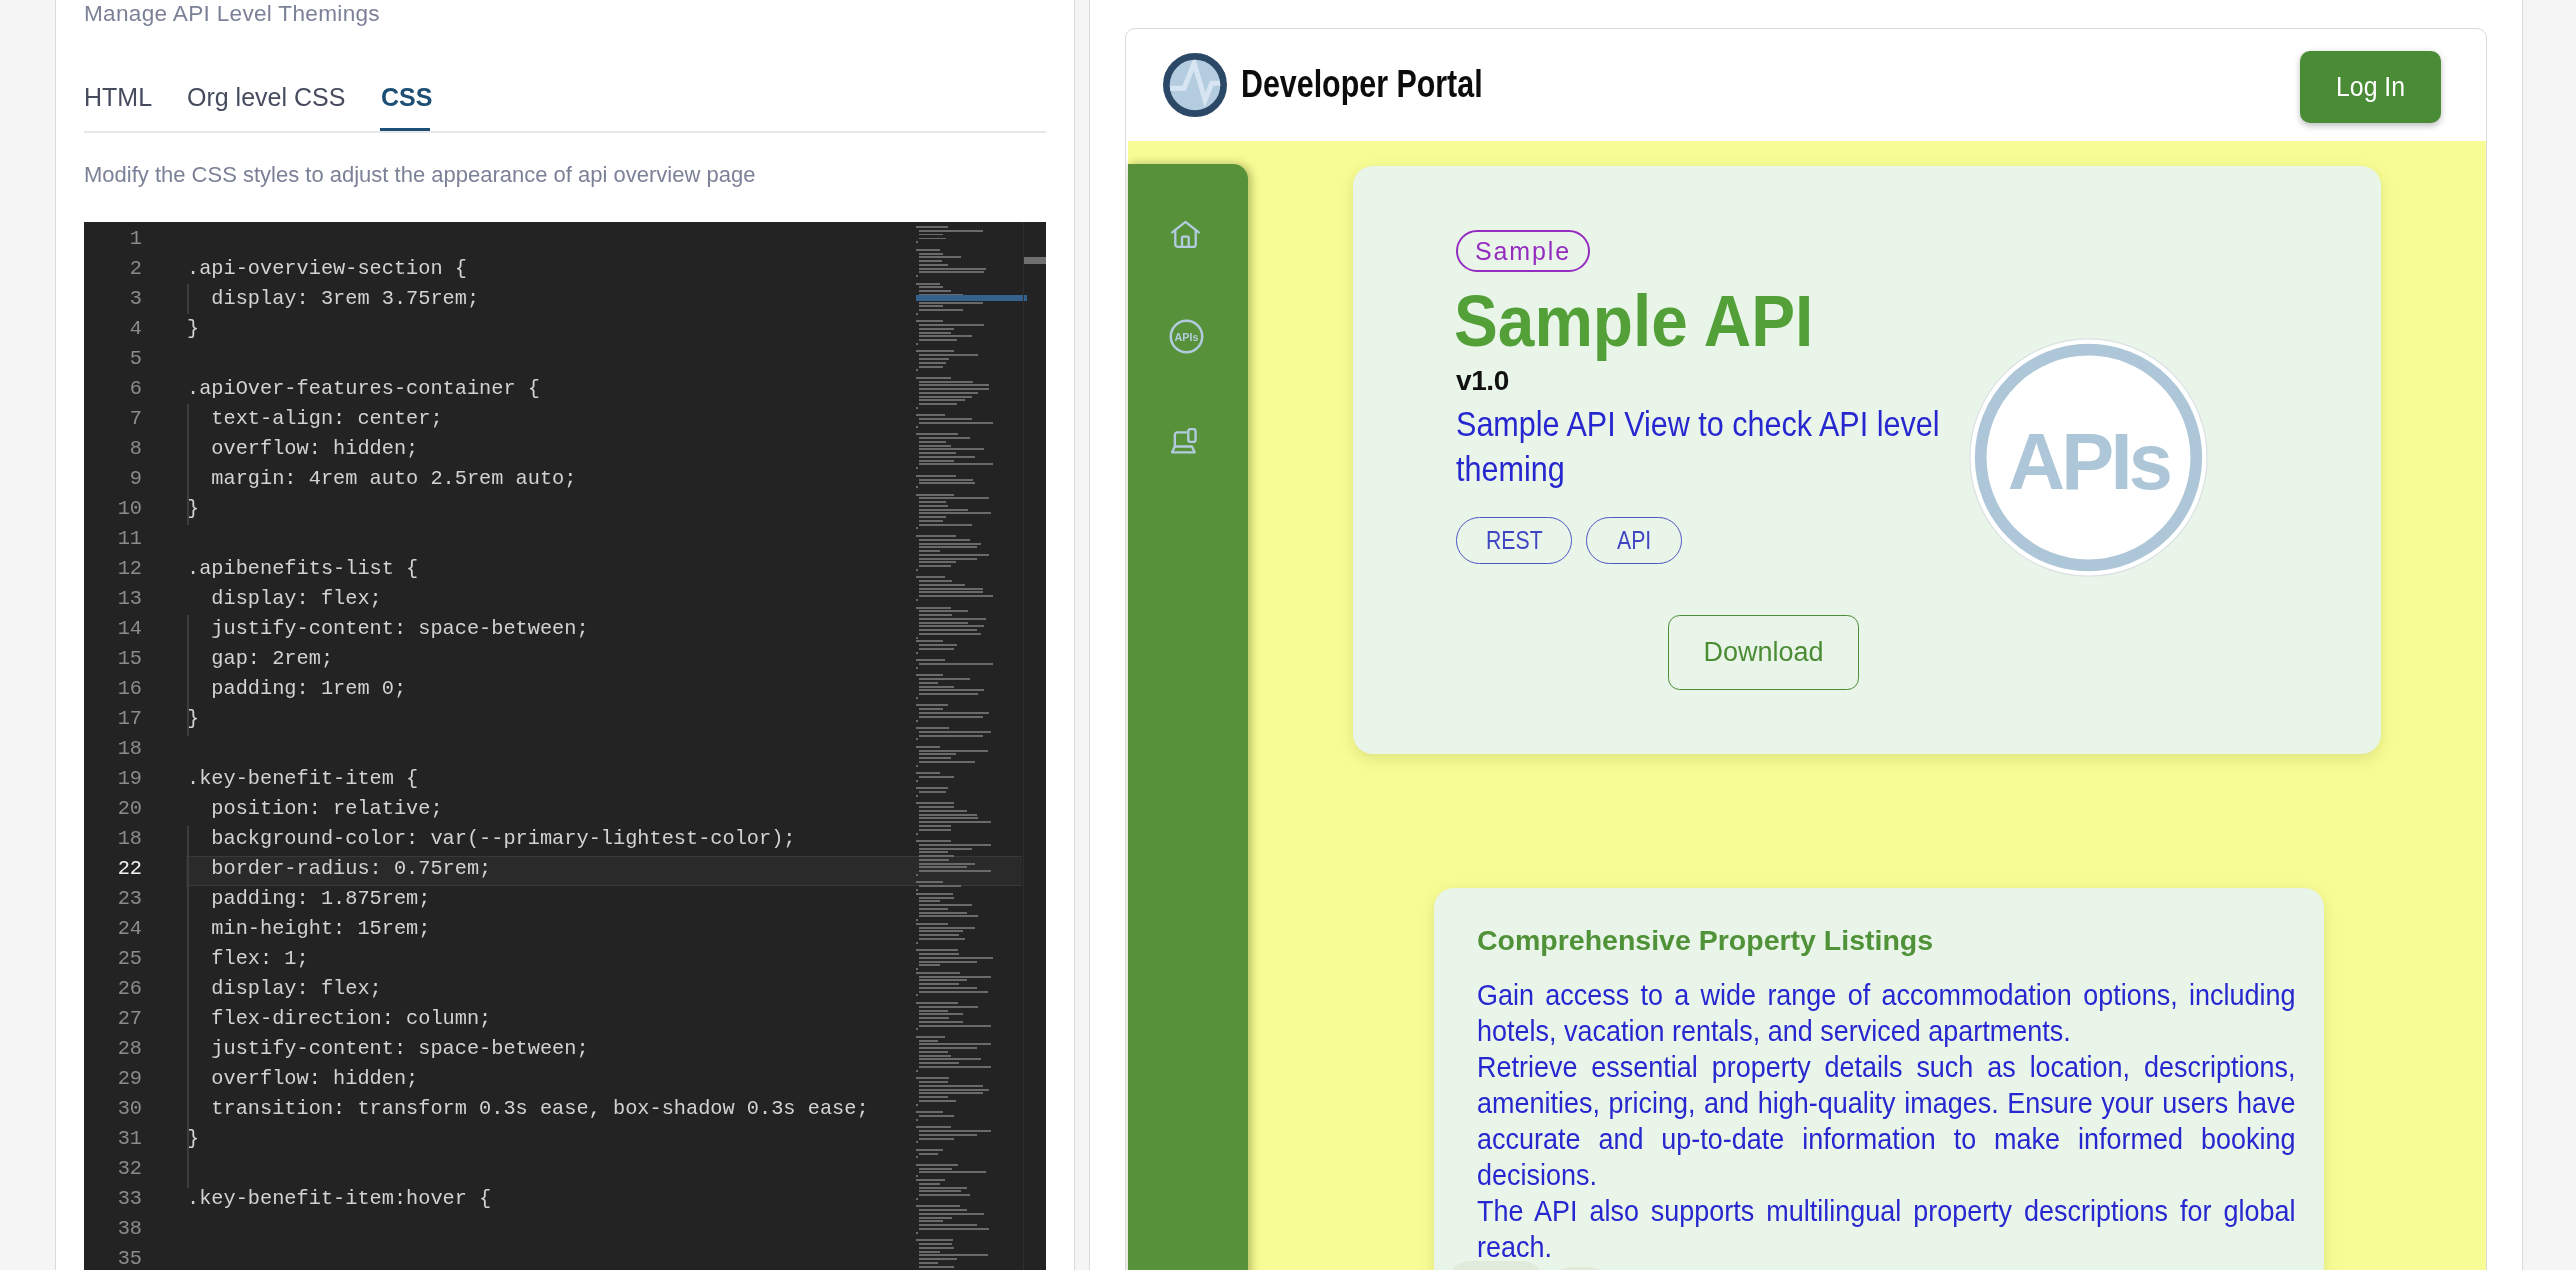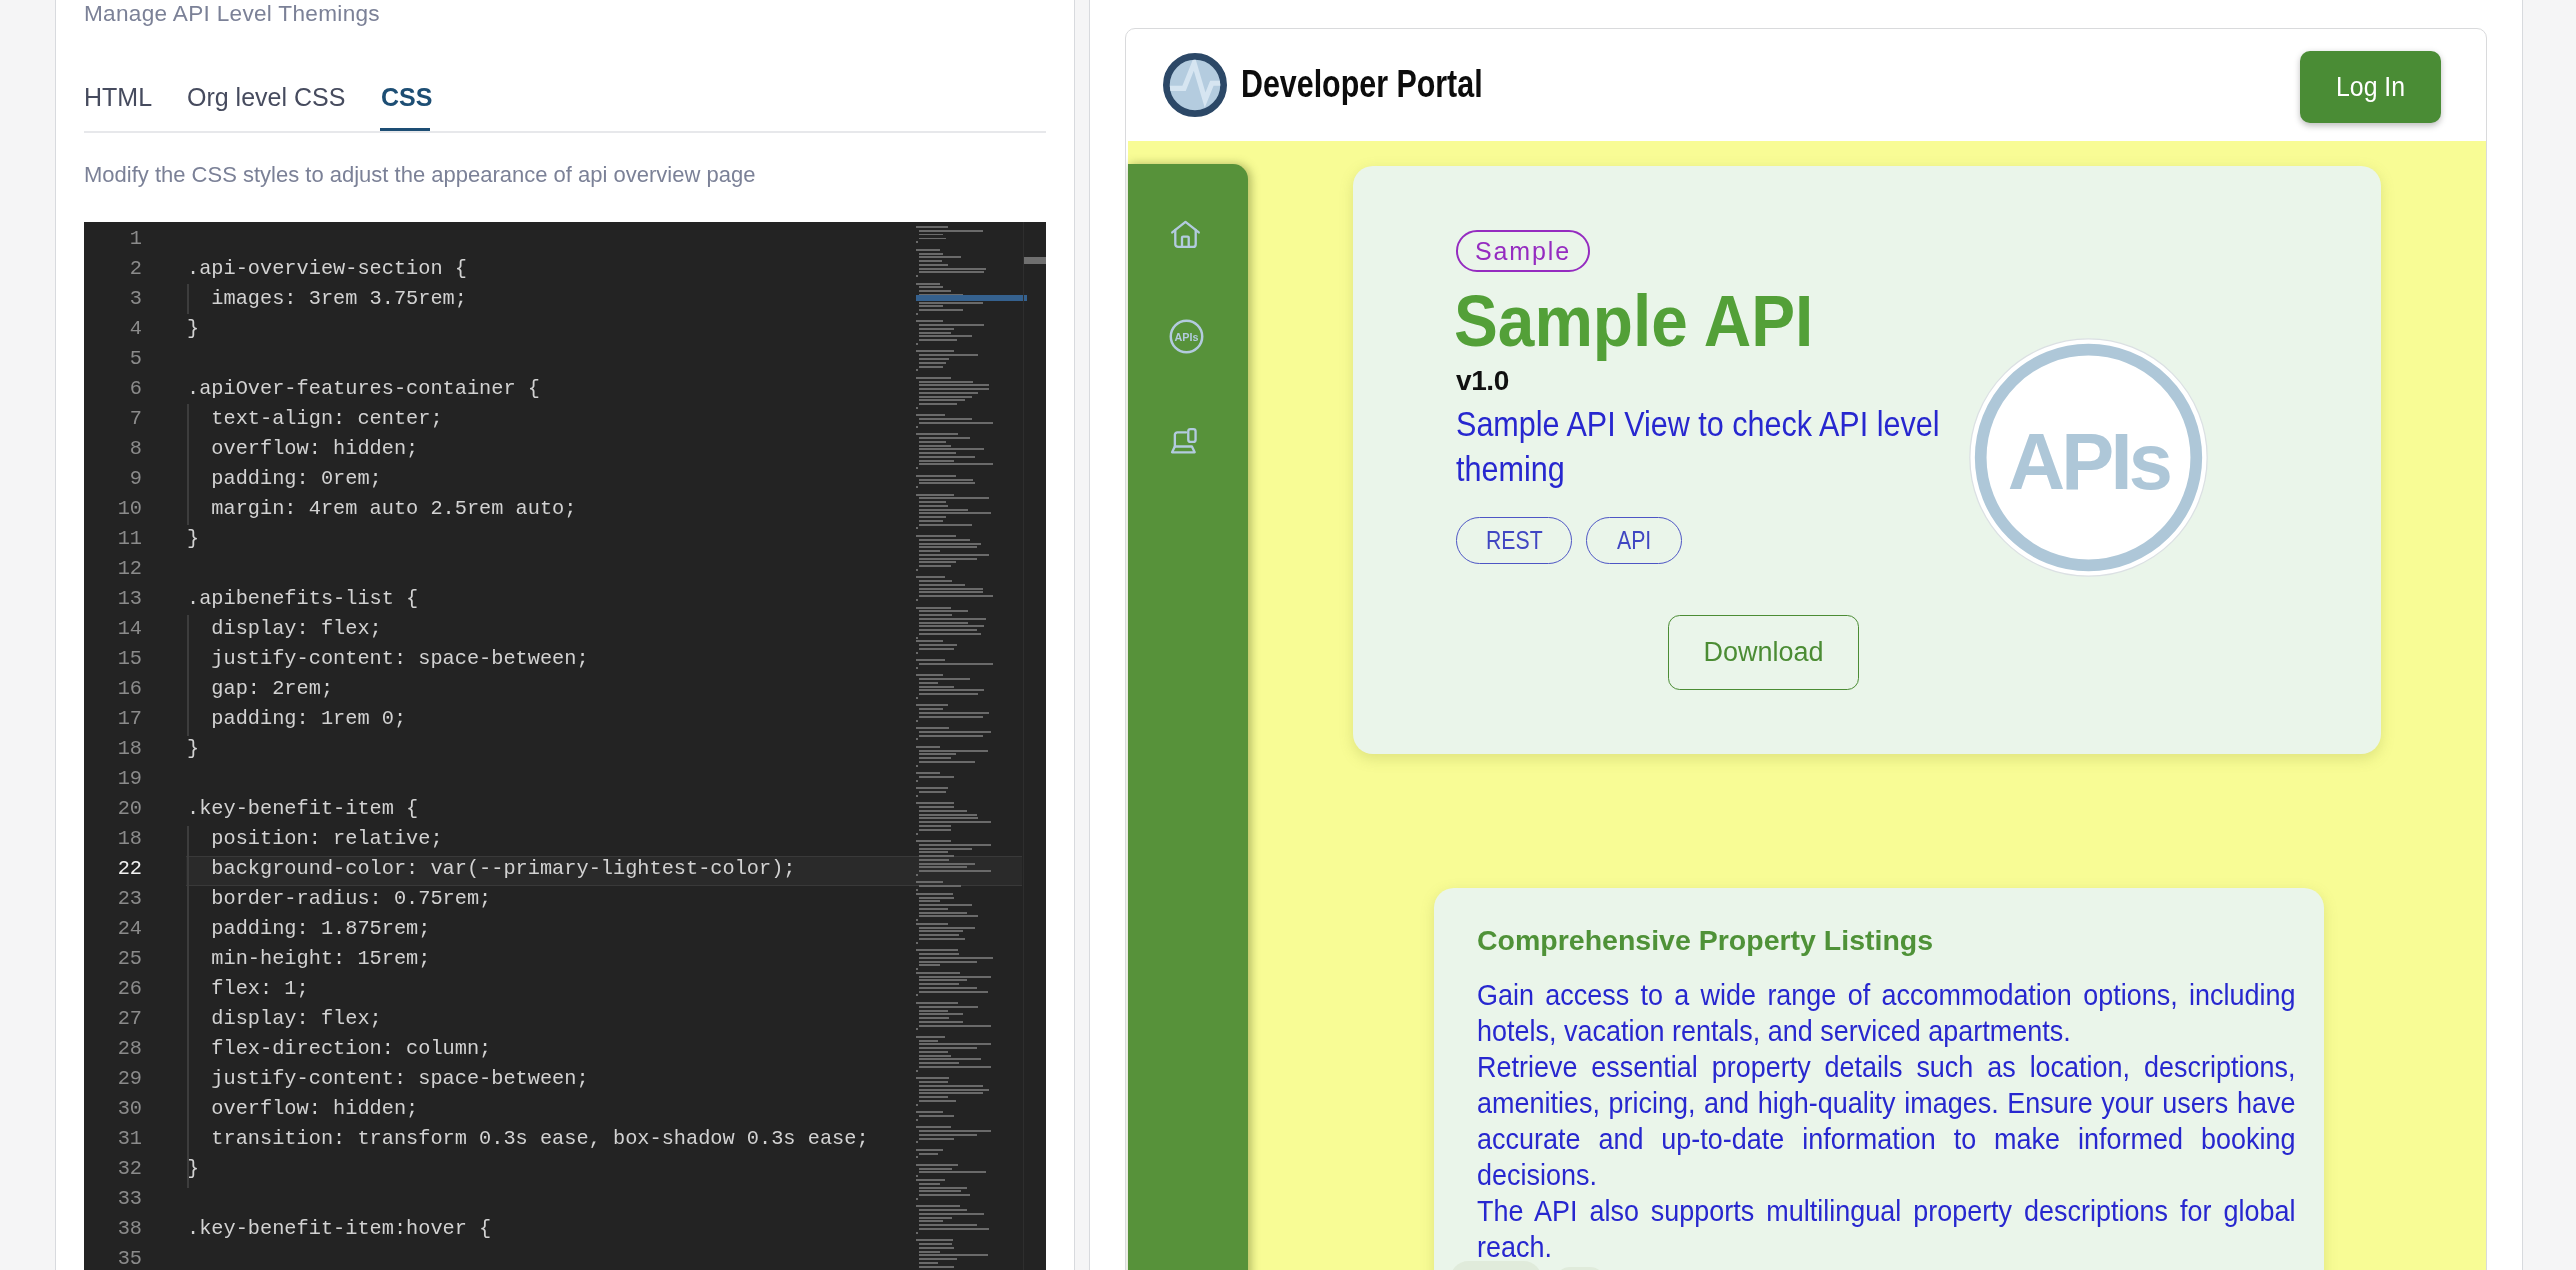--- a/index.html
+++ b/index.html
@@ -105,27 +105,26 @@
         <div>30</div>
         <div>31</div>
         <div>32</div>
         <div>33</div>
         <div>38</div>
         <div>35</div>
       </div>
     <div id="codes">
         <div></div>
         <div>.api-overview-section {</div>
-        <div>  images: 3rem 3.75rem;</div>
+        <div>  display: 3rem 3.75rem;</div>
         <div>}</div>
         <div></div>
         <div>.apiOver-features-container {</div>
         <div>  text-align: center;</div>
         <div>  overflow: hidden;</div>
-        <div>  padding: 0rem;</div>
         <div>  margin: 4rem auto 2.5rem auto;</div>
         <div>}</div>
         <div></div>
         <div>.apibenefits-list {</div>
         <div>  display: flex;</div>
         <div>  justify-content: space-between;</div>
         <div>  gap: 2rem;</div>
         <div>  padding: 1rem 0;</div>
         <div>}</div>
         <div></div>

